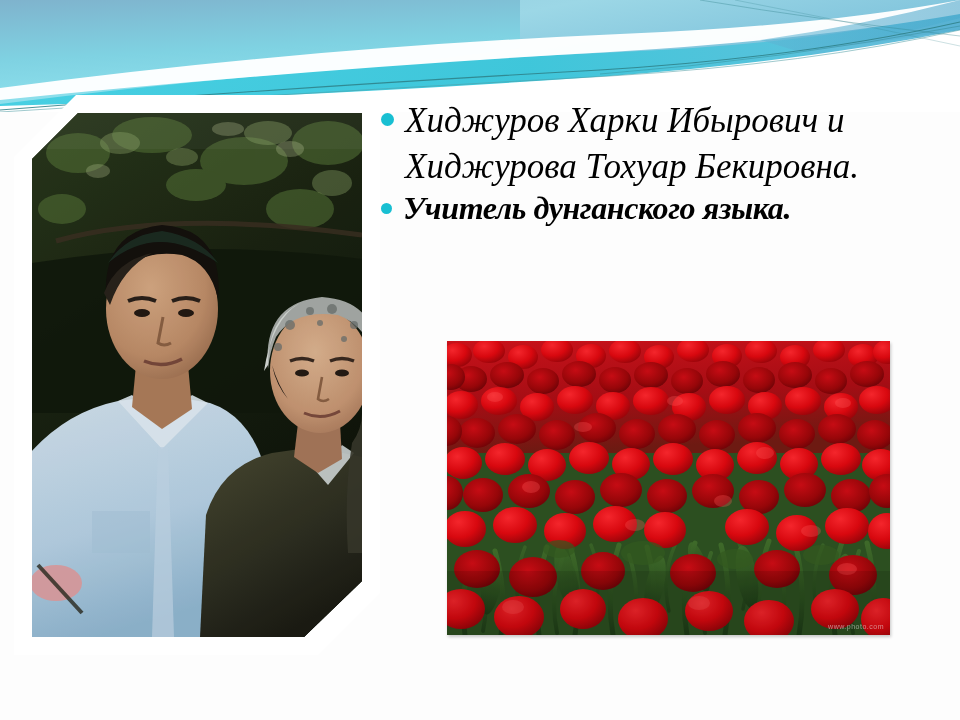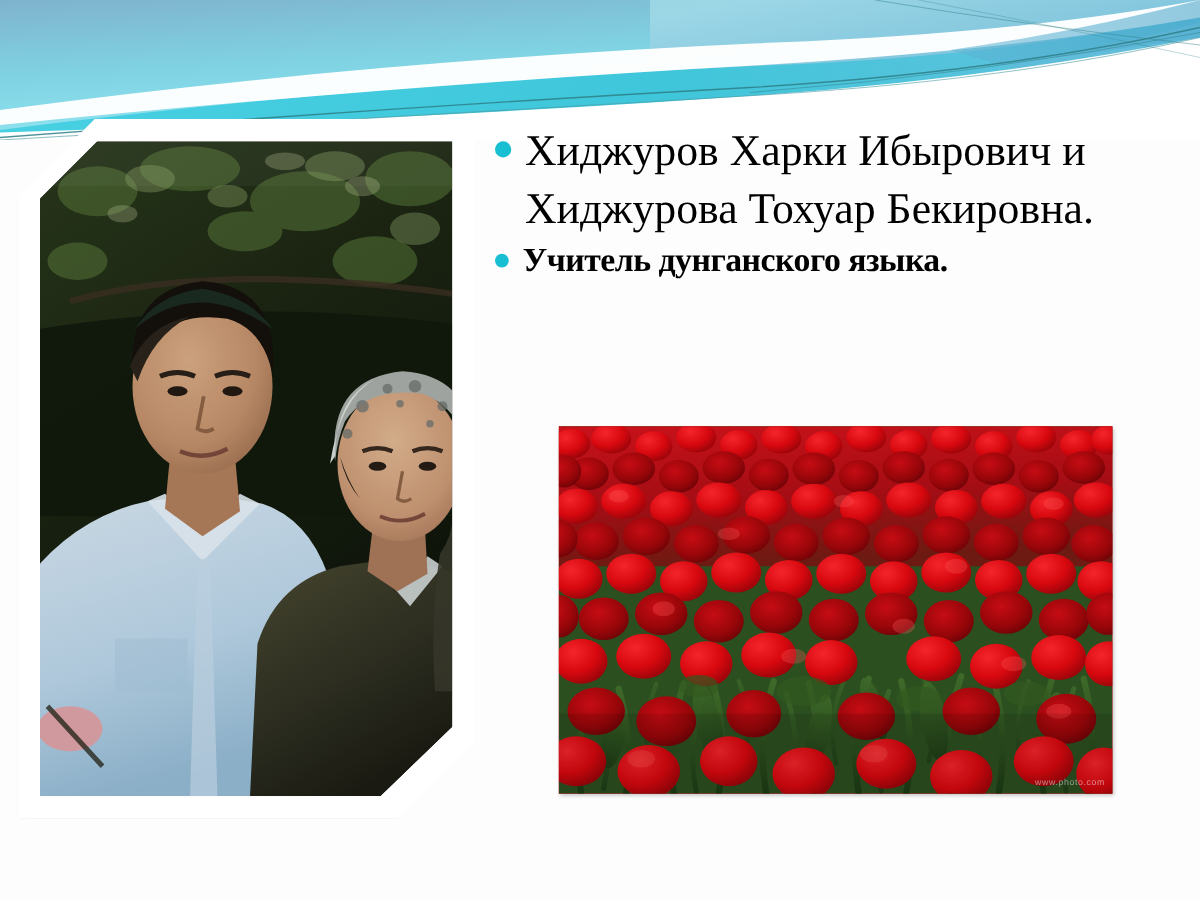--- a/index.html
+++ b/index.html
@@ -57,23 +57,24 @@
     -webkit-clip-path: polygon(46px 0, 100% 0, 100% 468px, 272px 100%, 0 100%, 0 46px);
     clip-path: polygon(46px 0, 100% 0, 100% 468px, 272px 100%, 0 100%, 0 46px);
     overflow: hidden;
     background: #16200f;
   }
   .photo-inner svg { display:block; width:330px; height:524px; }
 
   
   .bullets {
     position: absolute;
-    left: 396px;
+    left: 381px;
     top: 98px;
     width: 556px;
+    font-style: italic;
   }
   .bullet-row {
     display: flex;
     align-items: flex-start;
     margin-bottom: 2px;
   }
   .bullet-dot {
     flex: 0 0 auto;
     width: 13px;
     height: 13px;
@@ -89,21 +90,21 @@
   }
   .bullet-text {
     flex: 1 1 auto;
     color: #000000;
     font-family: "Liberation Serif", "DejaVu Serif", serif;
     font-size: 35px;
     line-height: 46px;
     letter-spacing: 0px;
   }
   .bullet-text.secondary {
-    font-size: 27px;
+    font-size: 32px;
     line-height: 32px;
     font-weight: bold;
     letter-spacing: -0.4px;
   }
 
   
   .tulips {
     position: absolute;
     left: 447px;
     top: 341px;

